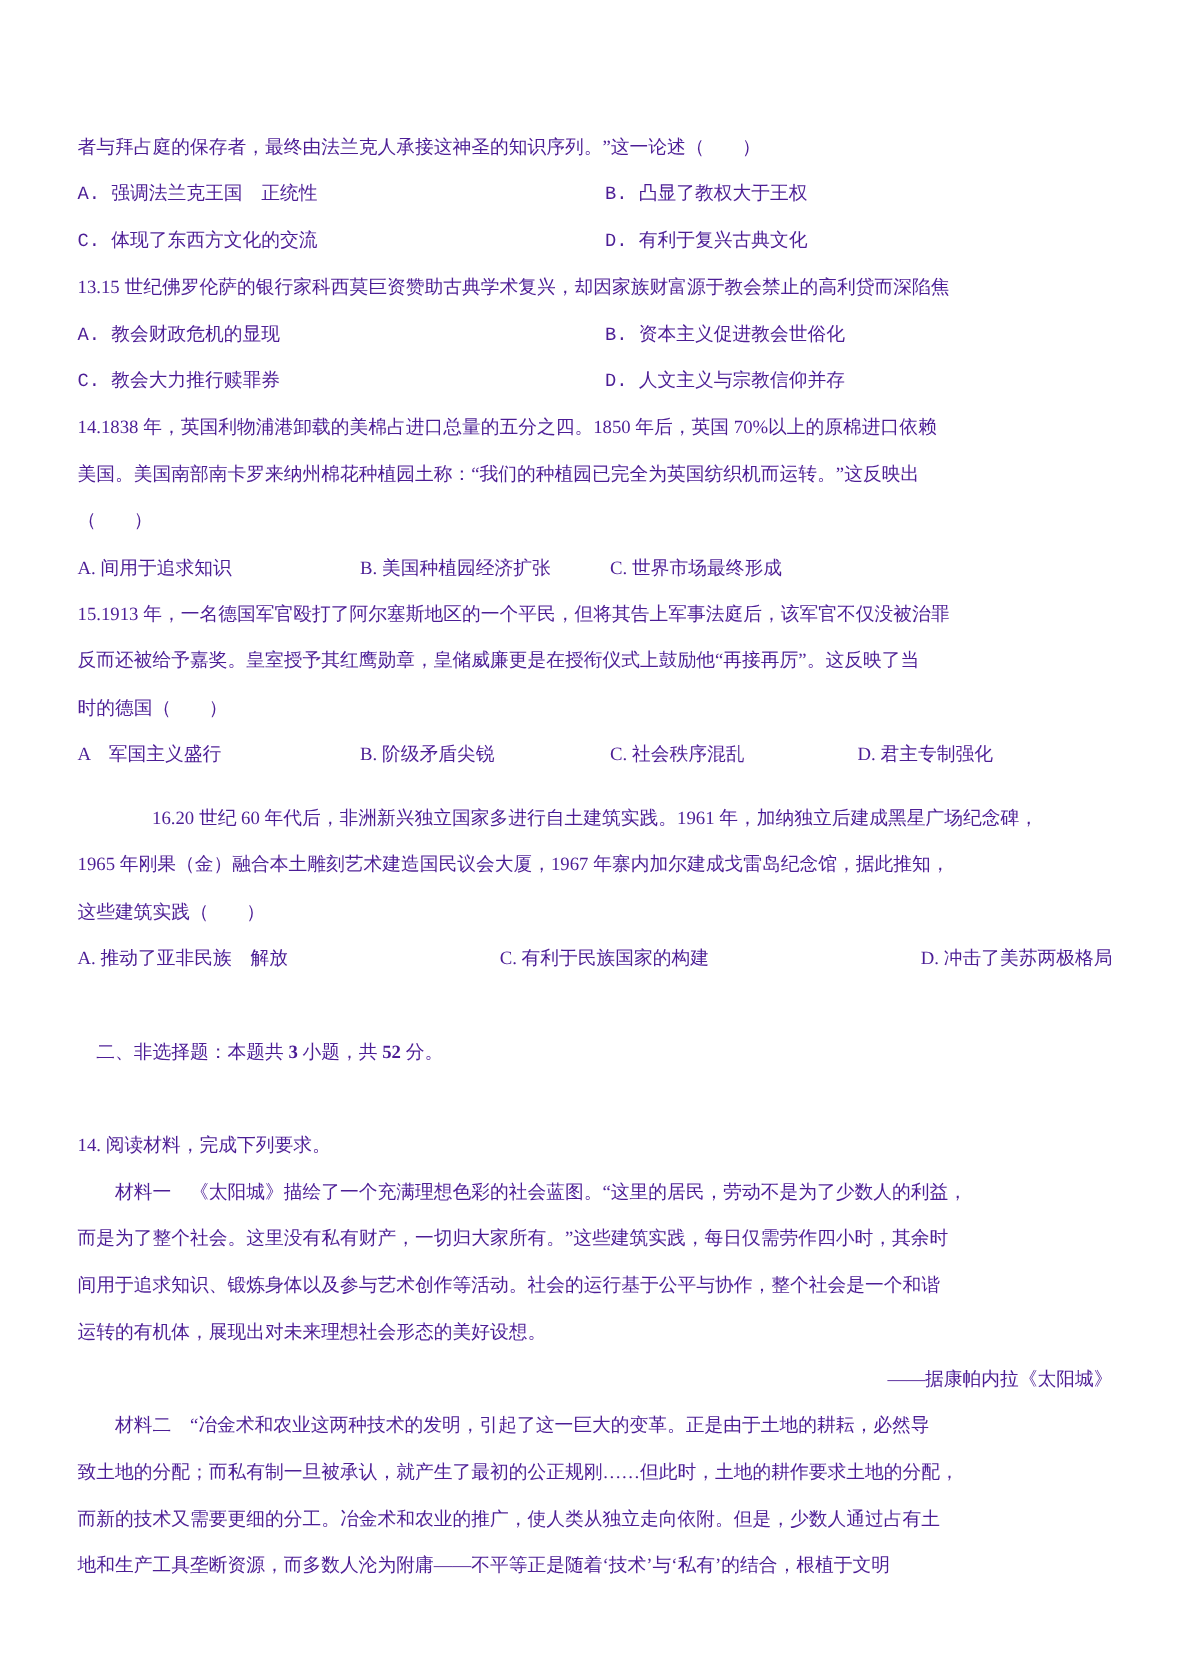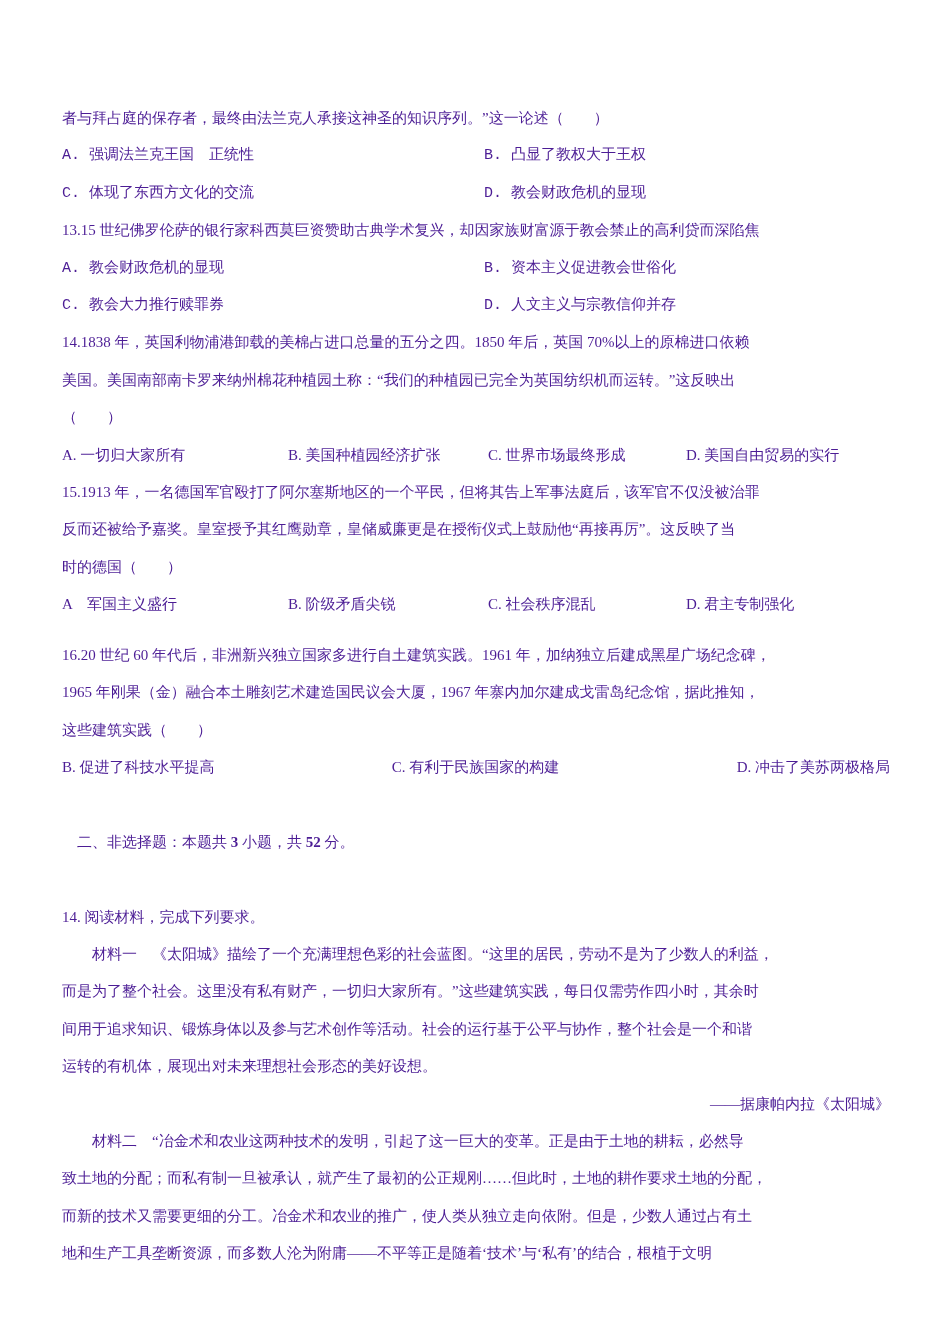--- a/index.html
+++ b/index.html
@@ -28,21 +28,21 @@
   
   .cols2 { display: flex; font-family: Liberation Mono, monospace; }
   .cols2 .c1 { width: 422px; flex: 0 0 auto; }
   
   .cols4 { display: flex; }
   .cols4 .w1 { width: 226px; flex: 0 0 auto; }
   .cols4 .w2 { width: 200px; flex: 0 0 auto; }
   .cols4 .w3 { width: 198px; flex: 0 0 auto; }
   
   .spread { display: flex; justify-content: space-between; }
-  .gap-before { margin-top: 13px; }
+  .gap-before { margin-top: 13px; text-align: center; }
   .bold { font-weight: bold; }
   .src-line { text-align: right; }
   .footer-line {
     line-height: 24px;
     text-align: center;
     margin-top: 2px;
   }
 </style>
 </head>
 <body>
@@ -50,66 +50,65 @@
 <div class="page">
 
   <div>
     <div class="line">者与拜占庭的保存者，最终由法兰克人承接这神圣的知识序列。”这一论述（　　）</div>
     <div class="line cols2">
       <span class="c1">A. 强调法兰克王国　正统性</span>
       <span>B. 凸显了教权大于王权</span>
     </div>
     <div class="line cols2">
       <span class="c1">C. 体现了东西方文化的交流</span>
-      <span>D. 教会财政危机的显现</span>
+      <span>D. 有利于复兴古典文化</span>
     </div>
   </div>
 
   <div>
     <div class="line">13.15 世纪佛罗伦萨的银行家科西莫巨资赞助古典学术复兴，却因家族财富源于教会禁止的高利贷而深陷焦</div>
     <div class="line cols2">
       <span class="c1">A. 教会财政危机的显现</span>
       <span>B. 资本主义促进教会世俗化</span>
     </div>
     <div class="line cols2">
       <span class="c1">C. 教会大力推行赎罪券</span>
       <span>D. 人文主义与宗教信仰并存</span>
     </div>
   </div>
 
   <div>
     <div class="line">14.1838 年，英国利物浦港卸载的美棉占进口总量的五分之四。1850 年后，英国 70%以上的原棉进口依赖</div>
     <div class="line">美国。美国南部南卡罗来纳州棉花种植园土称：“我们的种植园已完全为英国纺织机而运转。”这反映出</div>
     <div class="line">（　　）</div>
     <div class="line cols4">
-      <span class="w1">A. 一切归大家所有</span>
+      <span class="w1">A. 间用于追求知识</span>
       <span class="w2">B. 美国种植园经济扩张</span>
       <span class="w3">C. 世界市场最终形成</span>
-      <span>D. 美国自由贸易的实行</span>
     </div>
   </div>
 
   <div>
     <div class="line">15.1913 年，一名德国军官殴打了阿尔塞斯地区的一个平民，但将其告上军事法庭后，该军官不仅没被治罪</div>
     <div class="line">反而还被给予嘉奖。皇室授予其红鹰勋章，皇储威廉更是在授衔仪式上鼓励他“再接再厉”。这反映了当</div>
     <div class="line">时的德国（　　）</div>
     <div class="line cols4">
       <span class="w1">A　军国主义盛行</span>
       <span class="w2">B. 阶级矛盾尖锐</span>
       <span class="w3">C. 社会秩序混乱</span>
       <span>D. 君主专制强化</span>
     </div>
   </div>
 
   <div>
     <div class="line gap-before">16.20 世纪 60 年代后，非洲新兴独立国家多进行自土建筑实践。1961 年，加纳独立后建成黑星广场纪念碑，</div>
     <div class="line">1965 年刚果（金）融合本土雕刻艺术建造国民议会大厦，1967 年寨内加尔建成戈雷岛纪念馆，据此推知，</div>
     <div class="line">这些建筑实践（　　）</div>
     <div class="line spread">
-      <span>B. 促进了科技水平提高</span>
+      <span>A. 推动了亚非民族　解放</span>
       <span>C. 有利于民族国家的构建</span>
       <span>D. 冲击了美苏两极格局</span>
     </div>
   </div>
 
   <div class="line">
     <span>二、非选择题：本题共 </span><span class="bold">3</span><span> 小题，共 </span><span class="bold">52</span><span> 分。</span>
   </div>
 
   <div>

